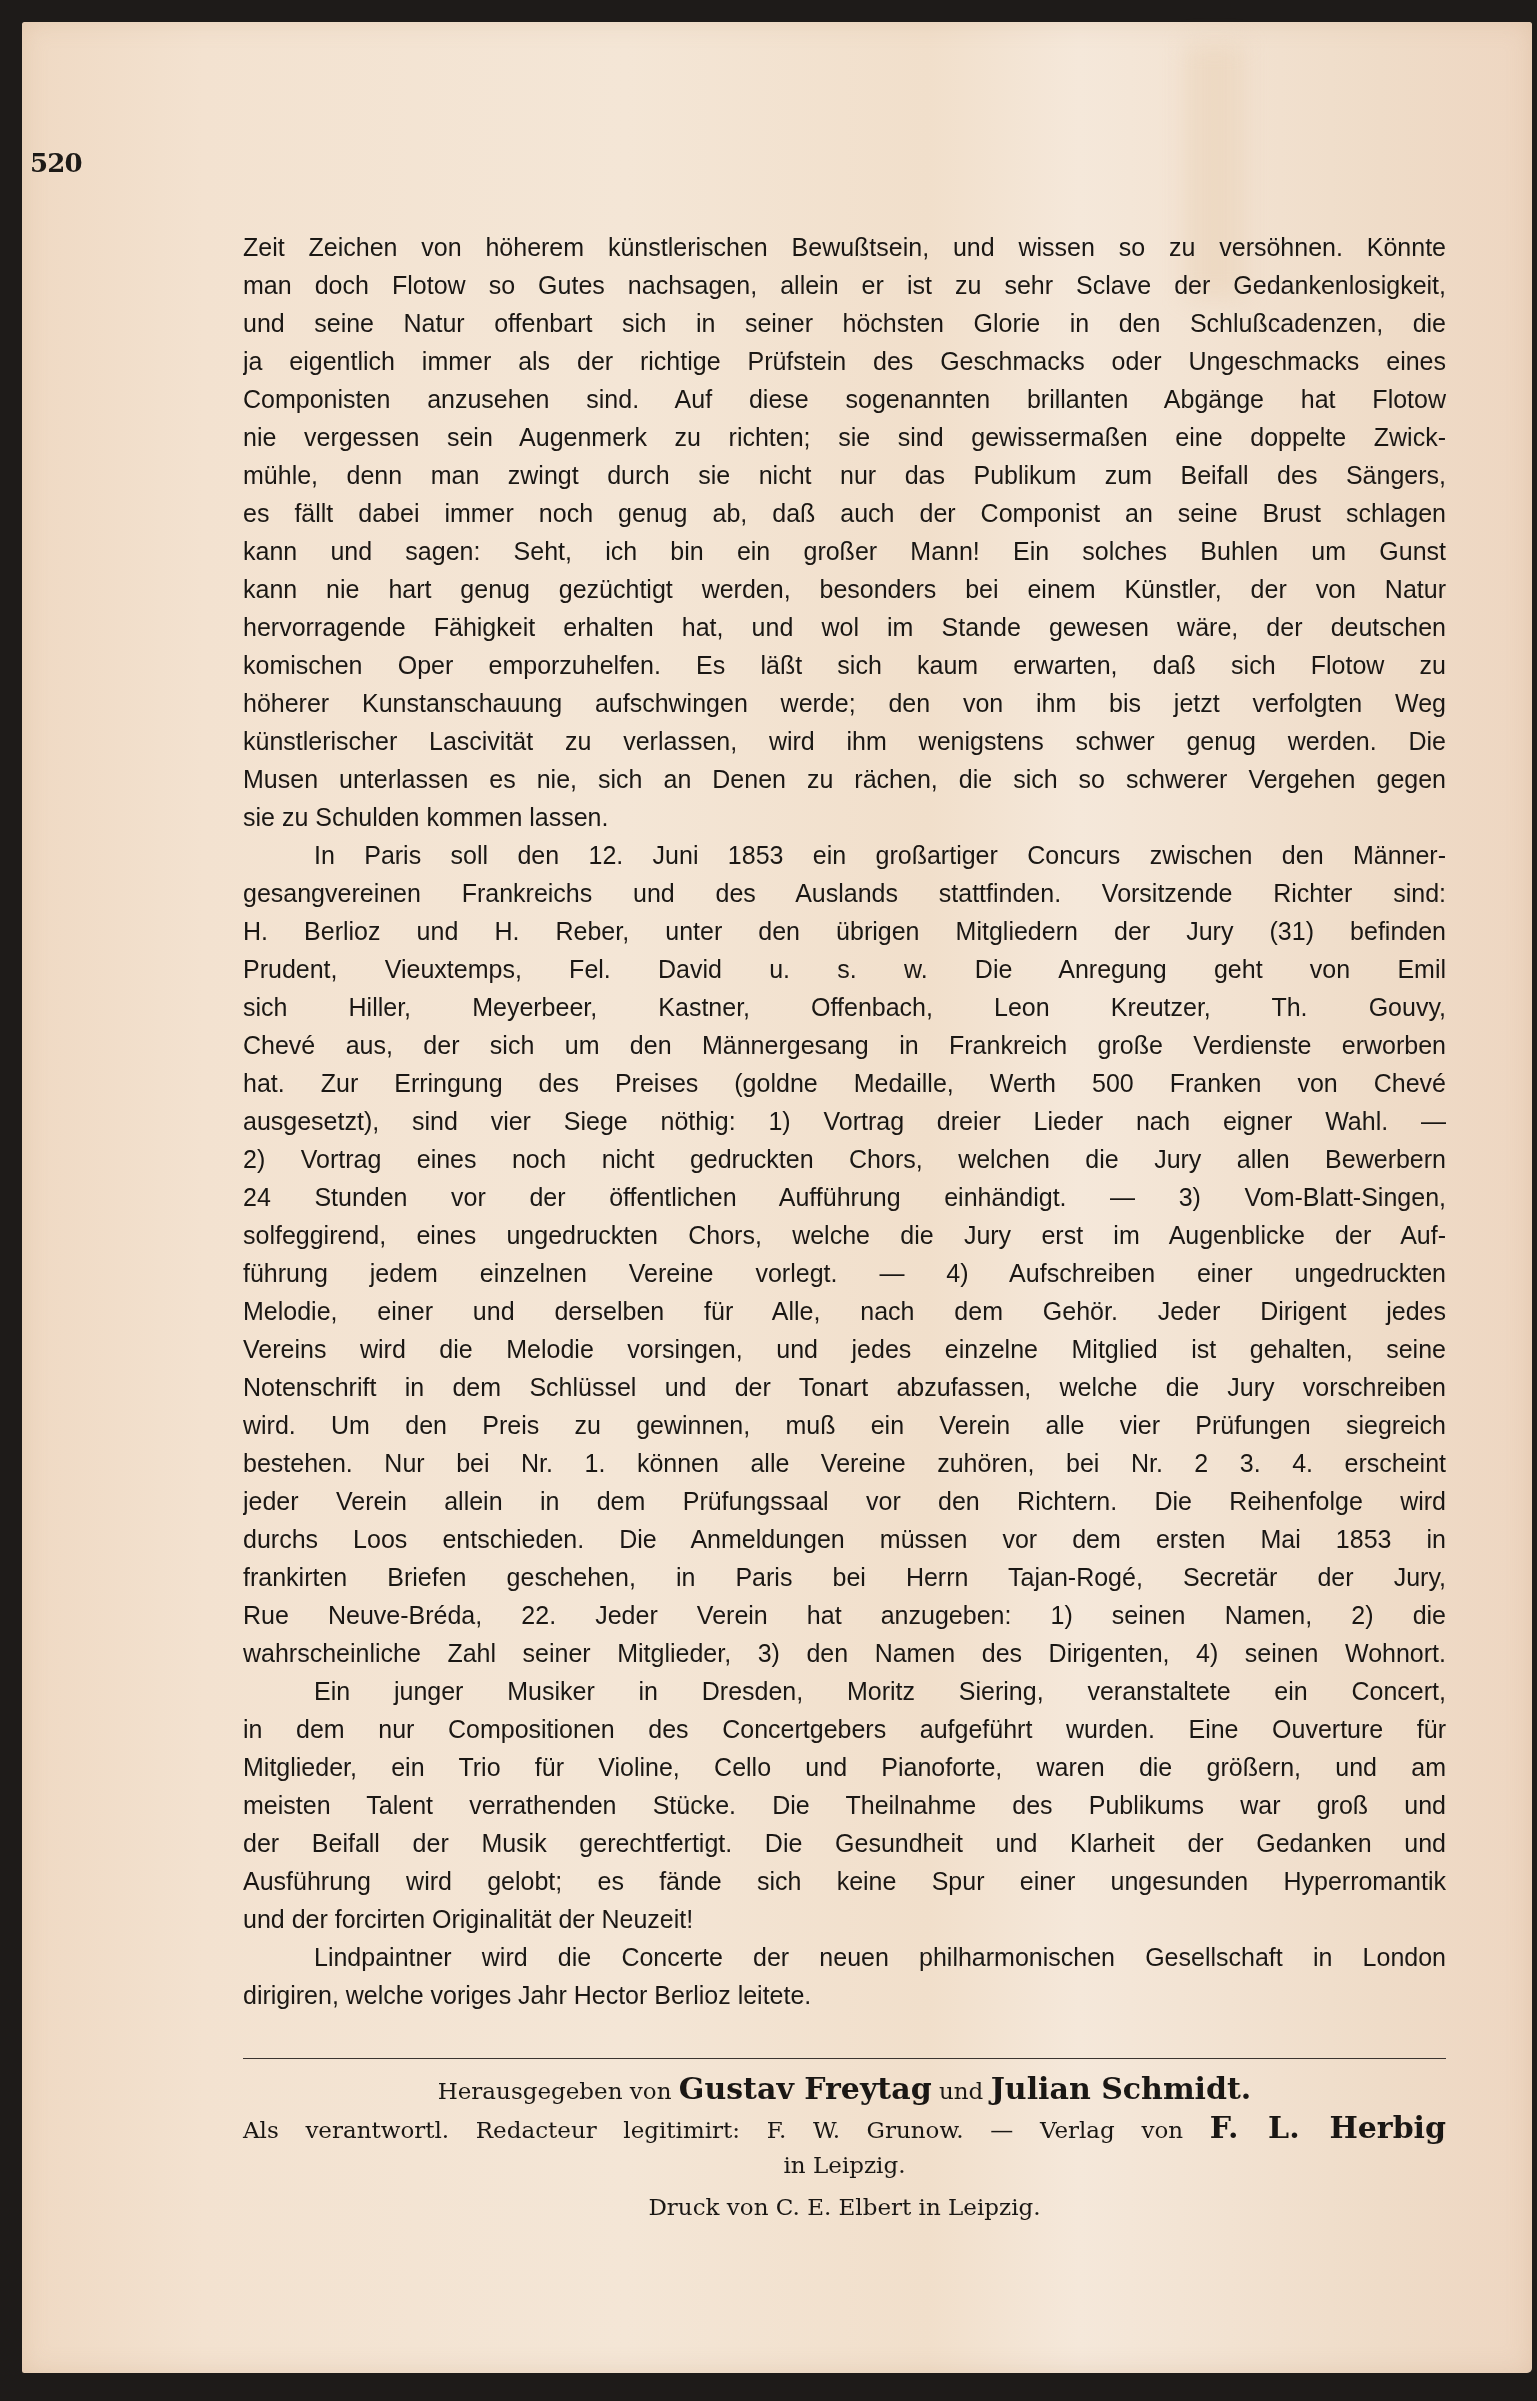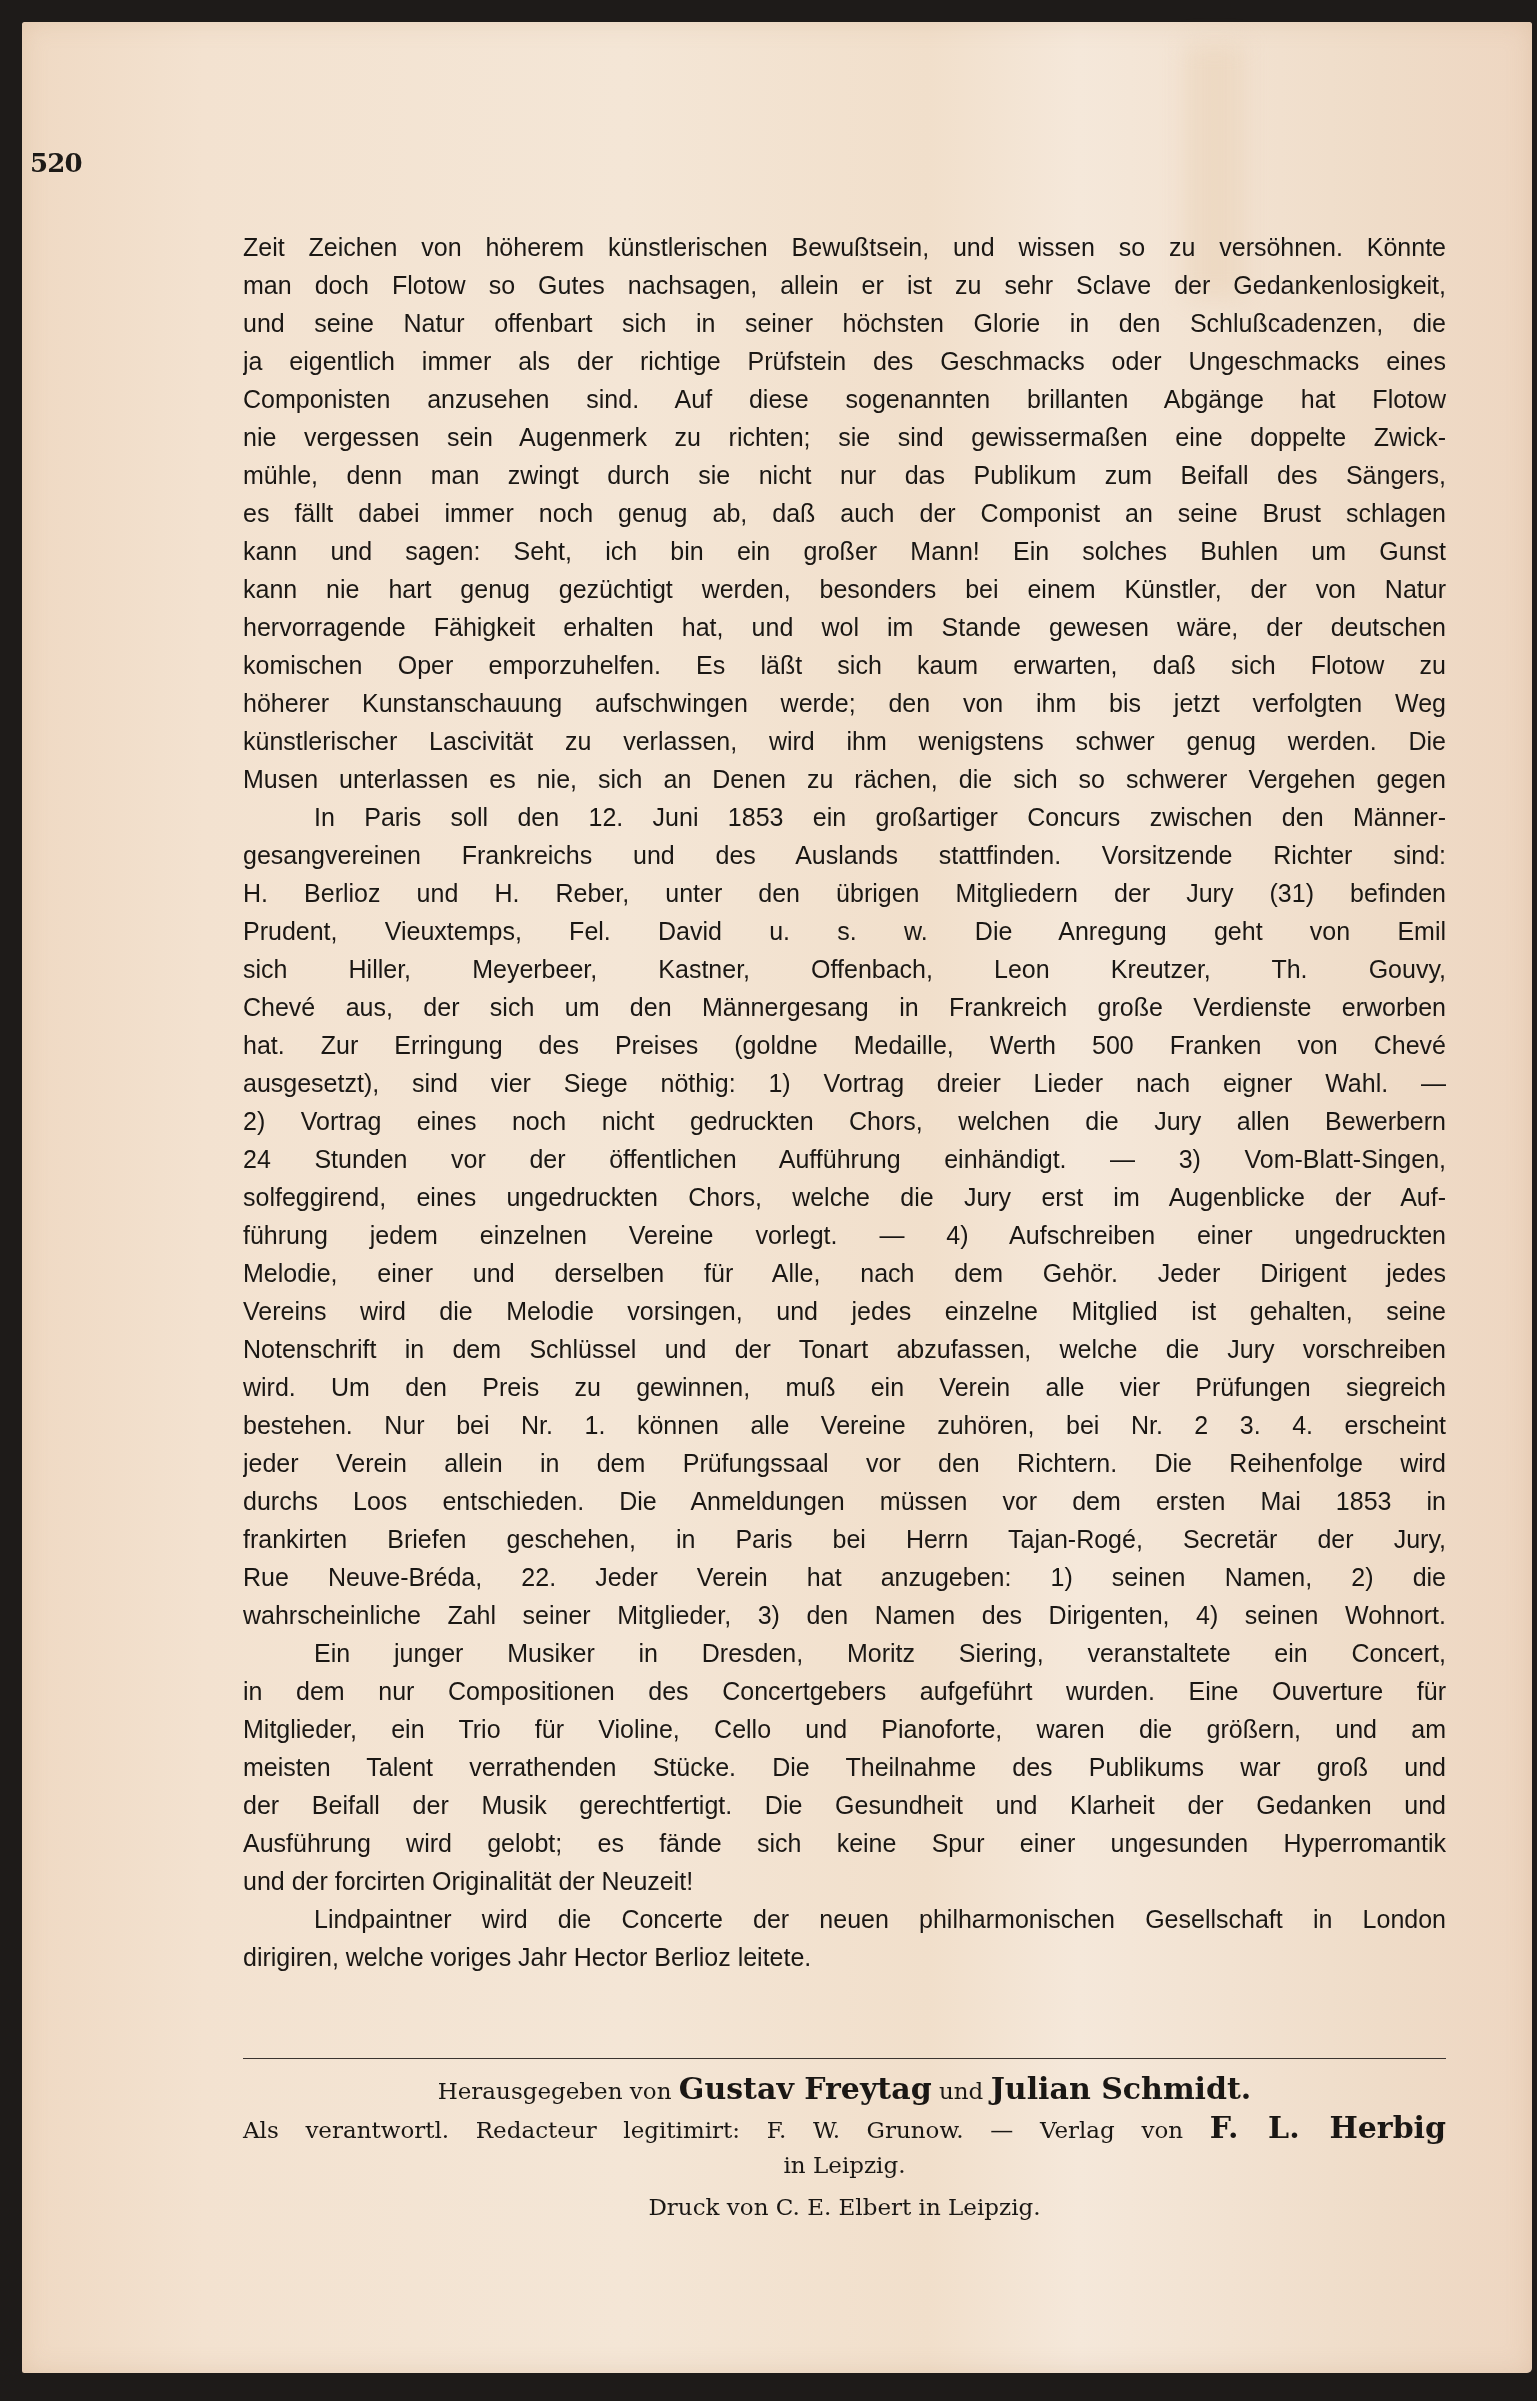--- a/index.html
+++ b/index.html
@@ -70,20 +70,21 @@
     <span class="line">nie vergessen sein Augenmerk zu richten; sie sind gewissermaßen eine doppelte Zwick-</span>
     <span class="line">mühle, denn man zwingt durch sie nicht nur das Publikum zum Beifall des Sängers,</span>
     <span class="line">es fällt dabei immer noch genug ab, daß auch der Componist an seine Brust schlagen</span>
     <span class="line">kann und sagen: Seht, ich bin ein großer Mann! Ein solches Buhlen um Gunst</span>
     <span class="line">kann nie hart genug gezüchtigt werden, besonders bei einem Künstler, der von Natur</span>
     <span class="line">hervorragende Fähigkeit erhalten hat, und wol im Stande gewesen wäre, der deutschen</span>
     <span class="line">komischen Oper emporzuhelfen. Es läßt sich kaum erwarten, daß sich Flotow zu</span>
     <span class="line">höherer Kunstanschauung aufschwingen werde; den von ihm bis jetzt verfolgten Weg</span>
     <span class="line">künstlerischer Lascivität zu verlassen, wird ihm wenigstens schwer genug werden. Die</span>
     <span class="line">Musen unterlassen es nie, sich an Denen zu rächen, die sich so schwerer Vergehen gegen</span>
+    <span class="line last">sie zu Schulden kommen lassen.</span>
     <span class="line indent">In Paris soll den 12. Juni 1853 ein großartiger Concurs zwischen den Männer-</span>
     <span class="line">gesangvereinen Frankreichs und des Auslands stattfinden. Vorsitzende Richter sind:</span>
     <span class="line">H. Berlioz und H. Reber, unter den übrigen Mitgliedern der Jury (31) befinden</span>
     <span class="line">Prudent, Vieuxtemps, Fel. David u. s. w. Die Anregung geht von Emil</span>
     <span class="line">sich Hiller, Meyerbeer, Kastner, Offenbach, Leon Kreutzer, Th. Gouvy,</span>
     <span class="line">Chevé aus, der sich um den Männergesang in Frankreich große Verdienste erworben</span>
     <span class="line">hat. Zur Erringung des Preises (goldne Medaille, Werth 500 Franken von Chevé</span>
     <span class="line">ausgesetzt), sind vier Siege nöthig: 1) Vortrag dreier Lieder nach eigner Wahl. —</span>
     <span class="line">2) Vortrag eines noch nicht gedruckten Chors, welchen die Jury allen Bewerbern</span>
     <span class="line">24 Stunden vor der öffentlichen Aufführung einhändigt. — 3) Vom-Blatt-Singen,</span>

